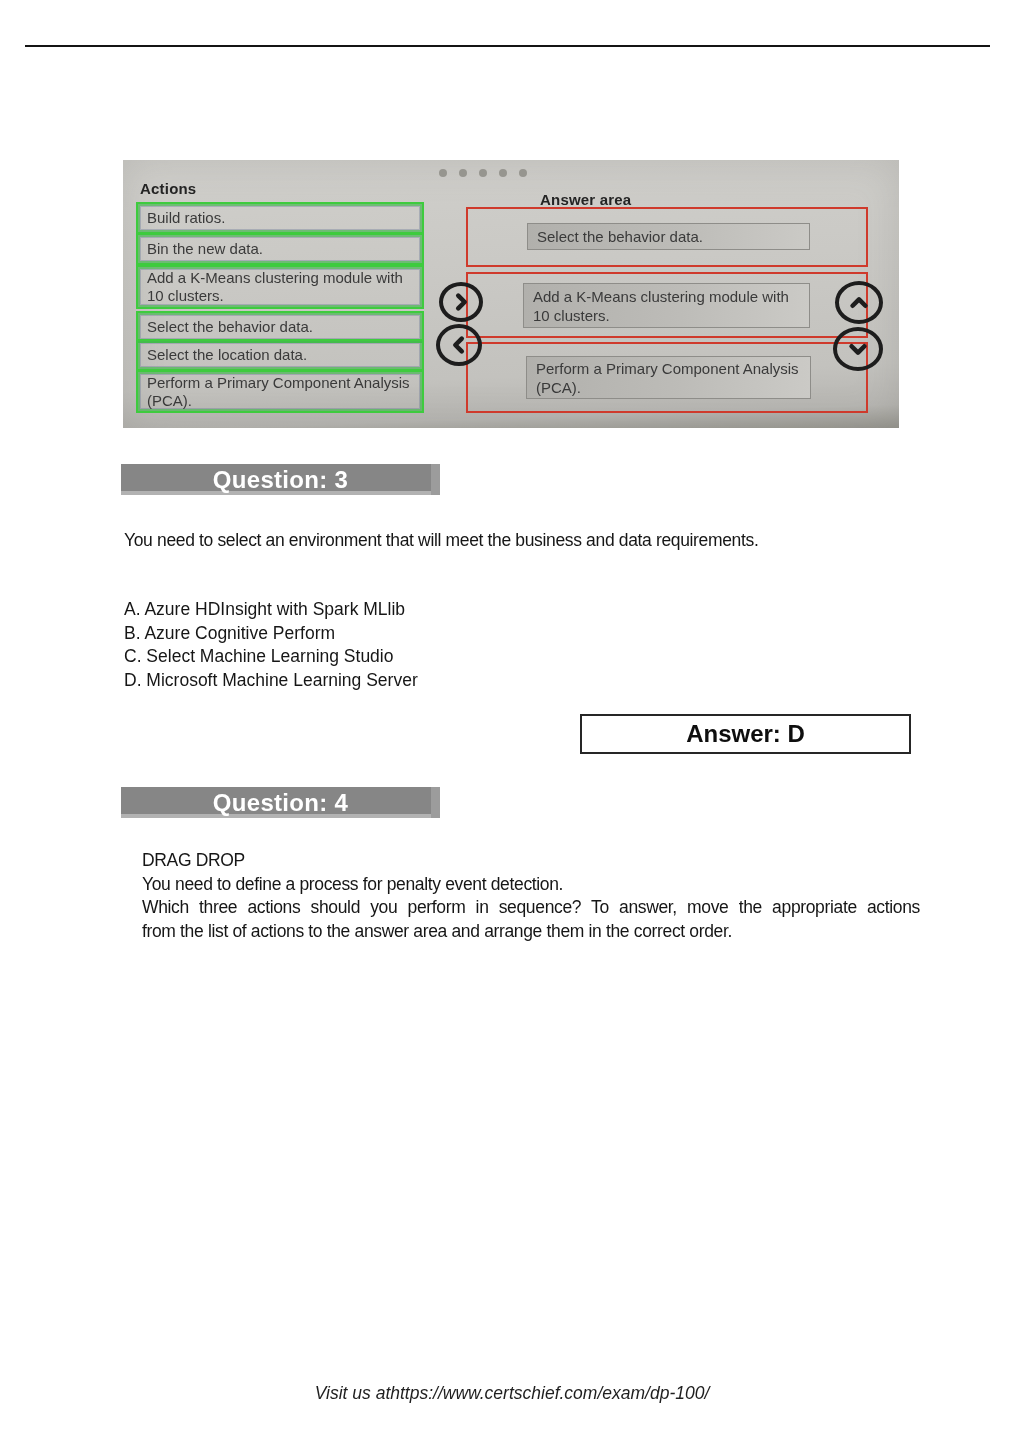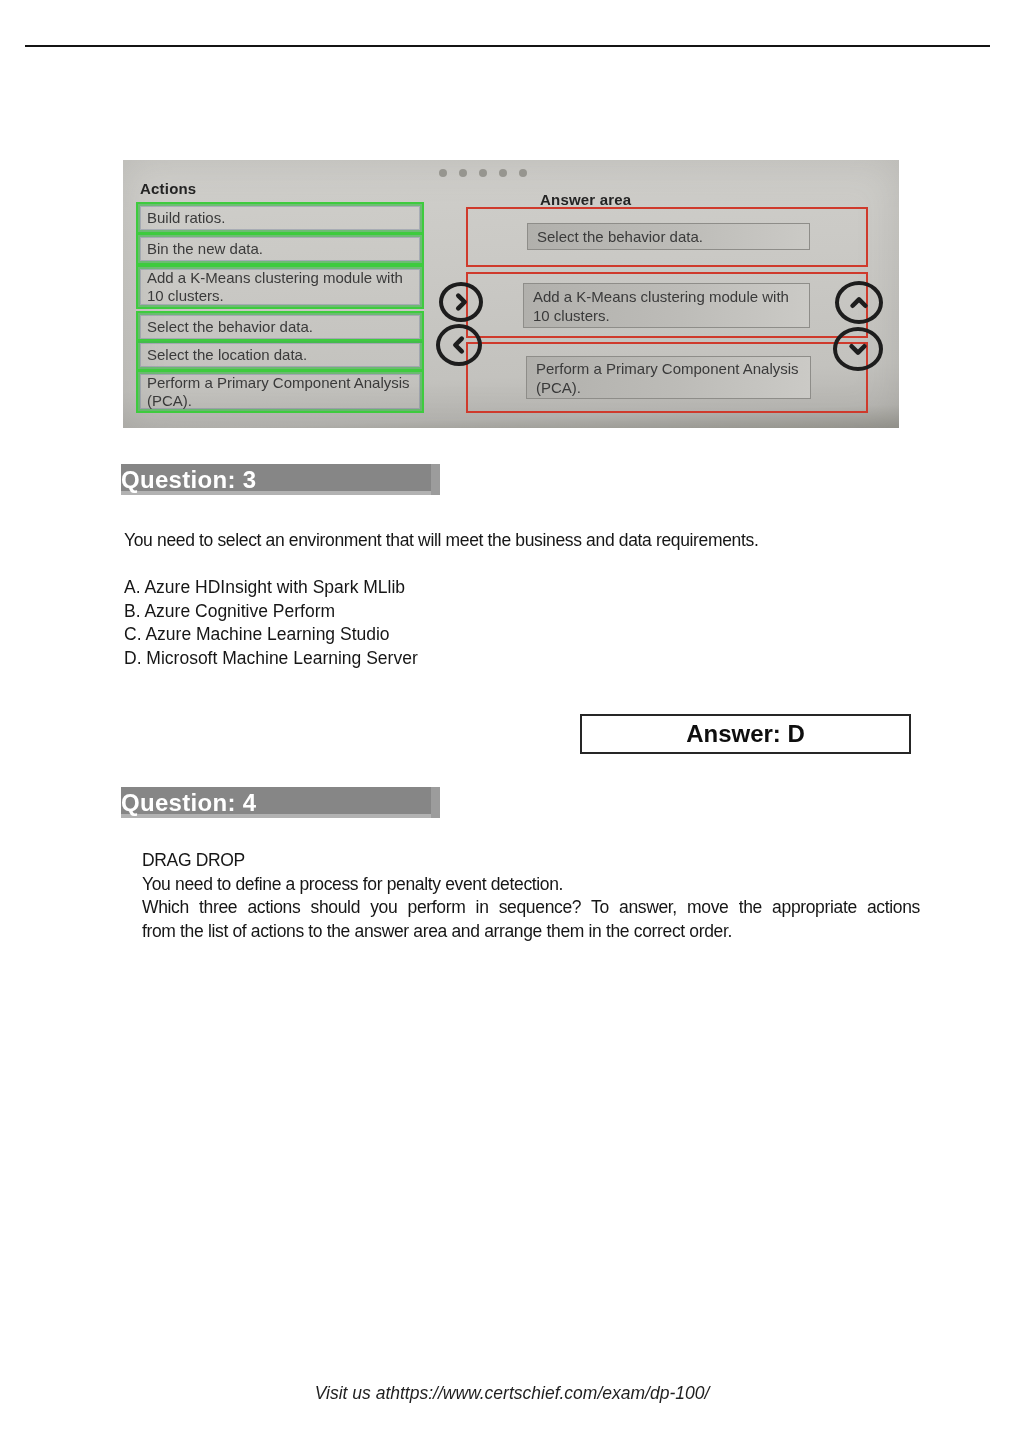--- a/index.html
+++ b/index.html
@@ -44,21 +44,21 @@
     display:flex; align-items:center; justify-content:center; background:transparent; z-index:5;
     box-sizing:border-box;
   }
   .circle-btn svg { display:block; }
 
   
   .q-bar {
     position:absolute; left:121px; width:319px; height:31px; background:#868686;
     box-shadow: inset -9px 0 0 #9c9c9c, inset 0 -4px 0 #b2b2b2;
     color:#ffffff; font-weight:bold; font-size:24px;
-    display:flex; align-items:center; justify-content:flex-start; letter-spacing:0.3px;
+    display:flex; align-items:center; justify-content:center; letter-spacing:0.3px;
   }
   .body-block { position:absolute; left:124px; width:778px; font-size:17.5px; line-height:23.5px; color:#161616; }
   .tight { letter-spacing:-0.35px; }
   .justify-both { text-align:justify; text-align-last:justify; }
   .answer-box {
     position:absolute; left:580px; top:714px; width:327px; height:36px;
     border:2px solid #262626; background:#ffffff;
     display:flex; align-items:center; justify-content:center;
     font-weight:bold; font-size:24px; color:#0e0e0e;text-align:center;
   }
@@ -134,24 +134,24 @@
   </div>
 
   <div class="q-bar" style="top:464px;">
     <span>Question: 3</span>
   </div>
 
   <div class="body-block" style="top:529px;">
     <div class="tight">You need to select an environment that will meet the business and data requirements.</div>
   </div>
 
-  <div class="body-block" style="top:576px;">
+  <div class="body-block" style="top:598px;">
     <div>A. Azure HDInsight with Spark MLlib</div>
     <div>B. Azure Cognitive Perform</div>
-    <div>C. Azure Machine Learning Studio</div>
+    <div>C. Select Machine Learning Studio</div>
     <div>D. Microsoft Machine Learning Server</div>
   </div>
 
   <div class="answer-box">
     <span>Answer: D</span>
   </div>
 
   <div class="q-bar" style="top:787px;">
     <span>Question: 4</span>
   </div>

